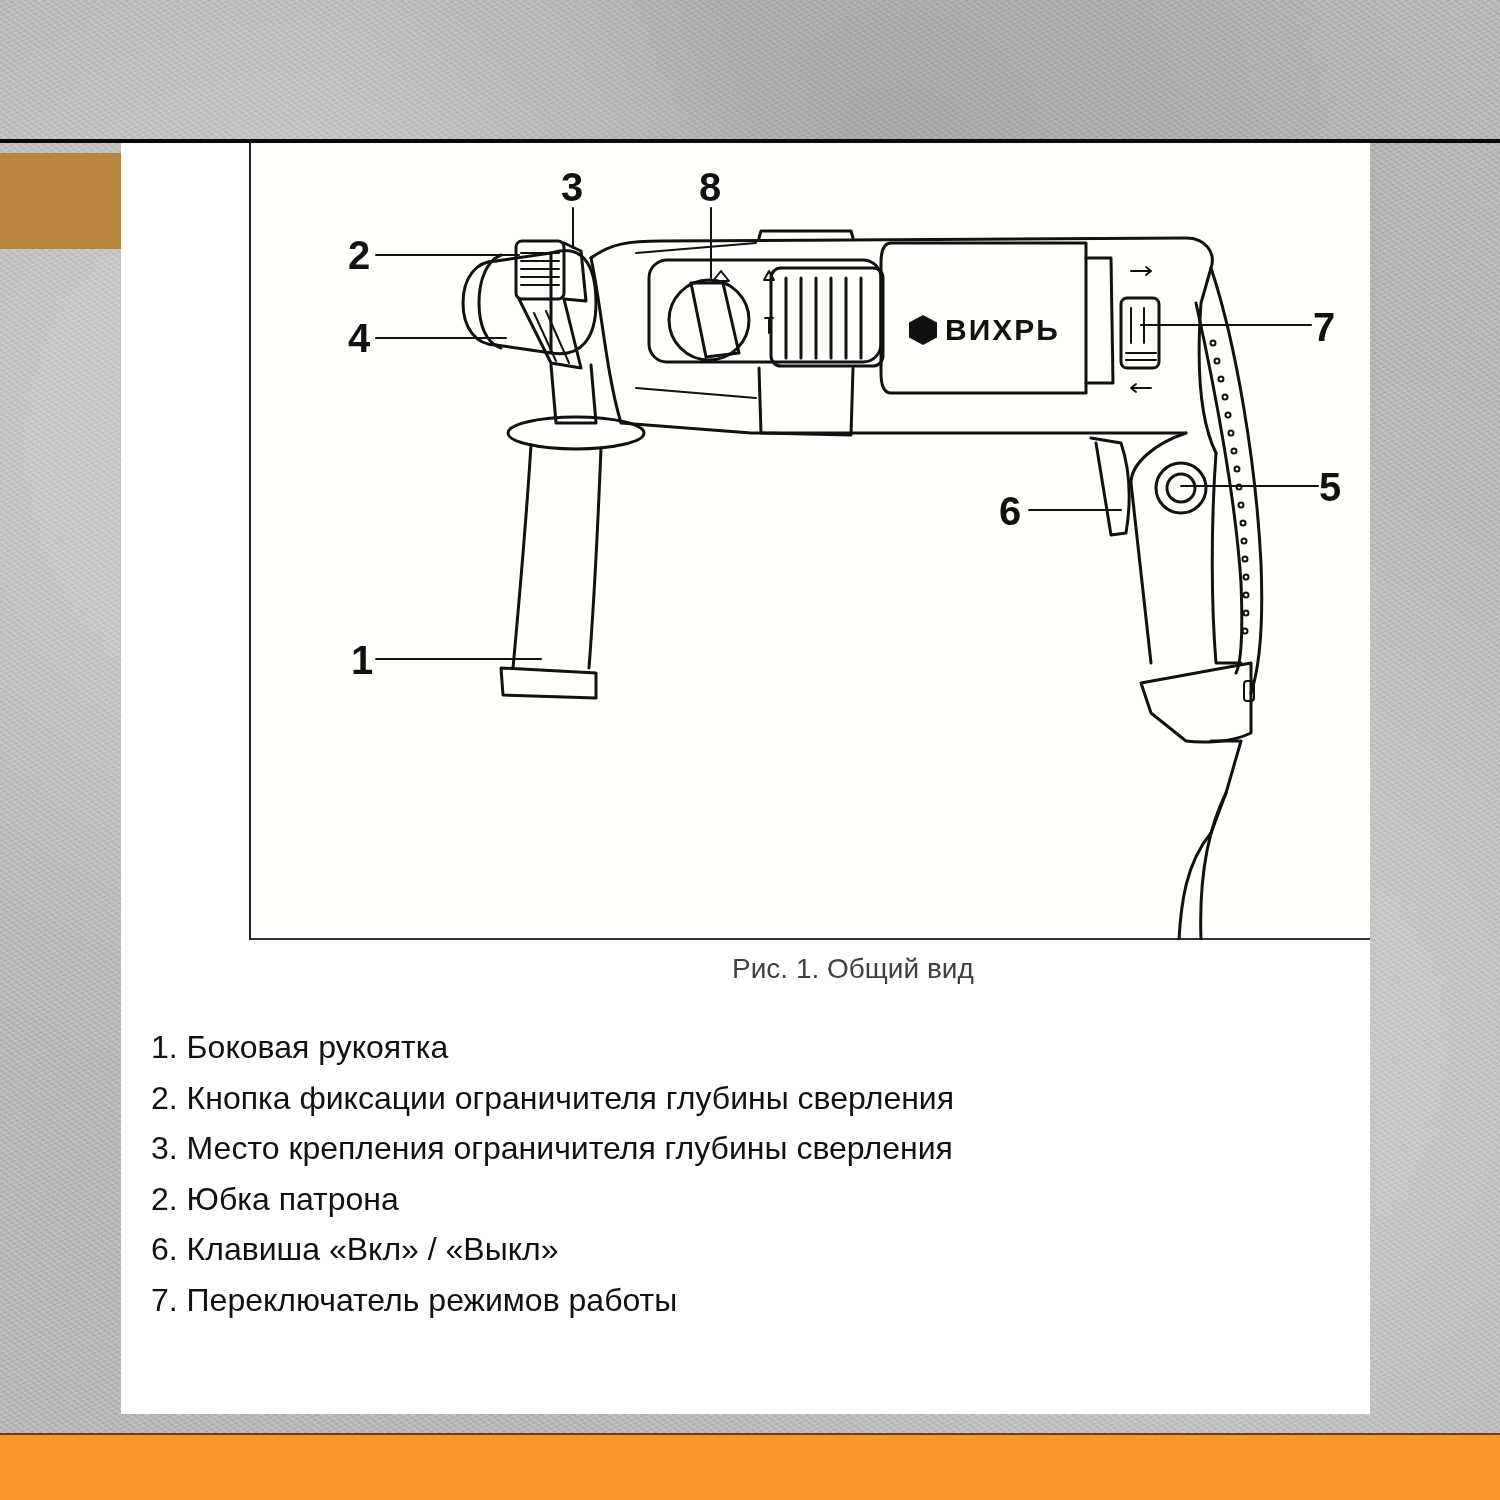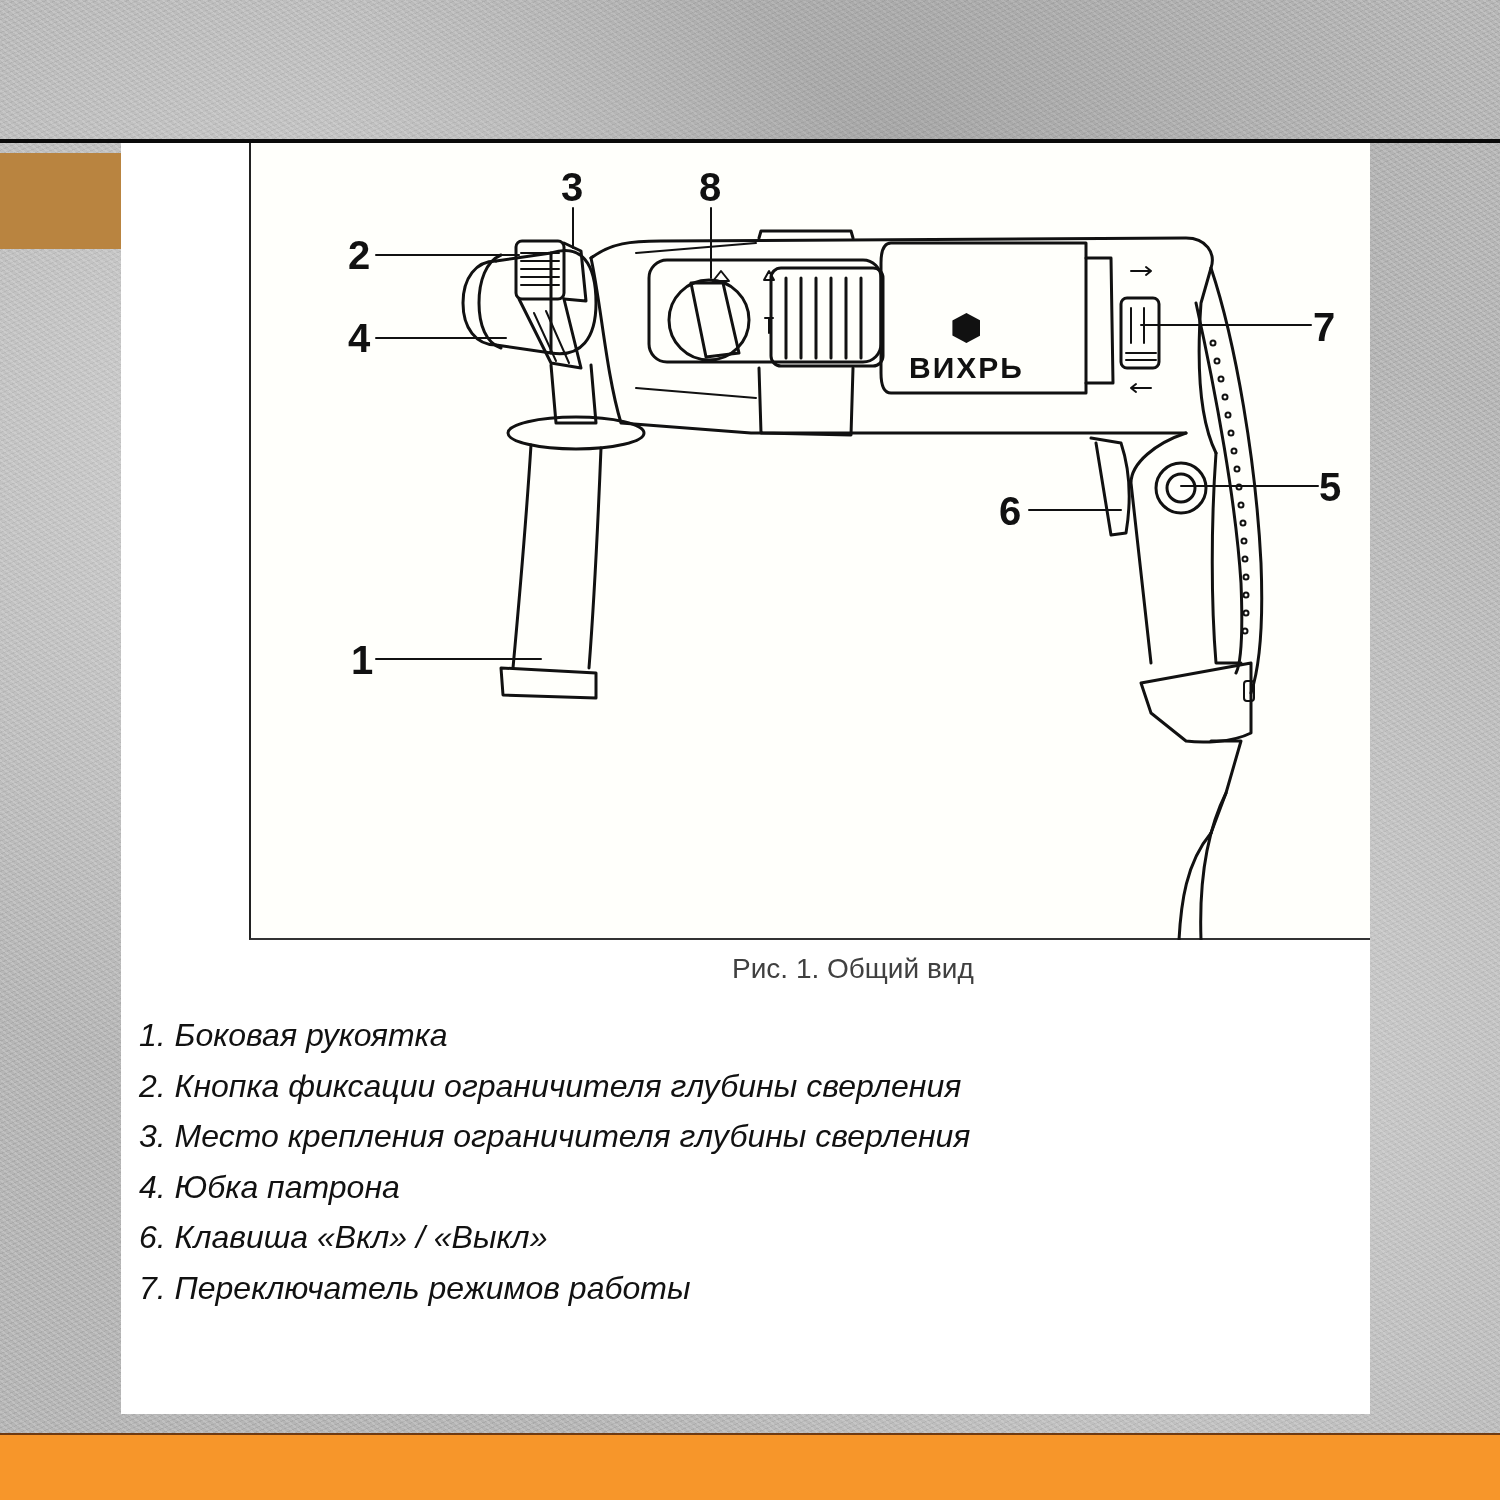--- a/index.html
+++ b/index.html
@@ -17,21 +17,21 @@
   .top-rule { position: absolute; left: 0; top: 139px; width: 1500px; height: 4px; background: #0a0a0a; }
   .accent-block { position: absolute; left: 0; top: 153px; width: 121px; height: 96px; background: #b98440; }
   .panel { position: absolute; left: 121px; top: 143px; width: 1249px; height: 1271px; background: #ffffff; }
   .figure-box {
     position: absolute; left: 128px; top: 0; width: 1121px; height: 797px;
     border-left: 2px solid #222; border-bottom: 2px solid #333; background: #fffffb; box-sizing: border-box;
   }
   .figure-box svg { position: absolute; left: 0; top: 0; }
   .callout { position: absolute; font-weight: bold; font-size: 40px; color: #111; line-height: 1; }
   .caption { position: absolute; left: 611px; top: 810px; font-size: 28px; color: #404040; }
-  .legend { position: absolute; left: 14px; top: 868px; margin: 4px; padding: 0; list-style: none; font-style: italic; }
+  .legend { position: absolute; left: 14px; top: 868px; margin: 16px; padding: 0; list-style: none; }
   .legend li { font-size: 32px; color: #111; height: 50.5px; line-height: 40px; white-space: nowrap; }
   .footer-band { position: absolute; left: 0; top: 1433px; width: 1500px; height: 67px; background: #f7962a; border-top: 2px solid #6e3a12; }
 </style>
 </head>
 <body>
 
 <div class="top-rule"></div>
 <div class="accent-block"></div>
 
 <div class="panel">
@@ -137,40 +137,40 @@
         <line x1="125" y1="195" x2="255" y2="195"></line>
         <line x1="322" y1="65" x2="322" y2="105"></line>
         <line x1="460" y1="65" x2="460" y2="135"></line>
         <line x1="890" y1="182" x2="1060" y2="182"></line>
         <line x1="930" y1="343" x2="1067" y2="343"></line>
         <line x1="778" y1="367" x2="870" y2="367"></line>
         <line x1="125" y1="516" x2="290" y2="516"></line>
       </g>
     </svg>
 
-    <div style="position:absolute; left:658px; top:170px; display:flex; align-items:center; gap:8px;flex-direction:column;">
+    <div style="position:absolute; left:658px; top:170px; display:flex; align-items:center; gap:8px;">
       <span style="display:inline-block; width:28px; height:30px; background:#111; clip-path:polygon(50% 0,100% 25%,100% 75%,50% 100%,0 75%,0 25%);"></span>
       <span style="font-weight:bold; font-size:30px; letter-spacing:2px; color:#111;">ВИХРЬ</span>
     </div>
 
     <span class="callout" style="left:97px; top:92px;">2</span>
     <span class="callout" style="left:97px; top:175px;">4</span>
     <span class="callout" style="left:310px; top:24px;">3</span>
     <span class="callout" style="left:448px; top:24px;">8</span>
     <span class="callout" style="left:1062px; top:164px;">7</span>
     <span class="callout" style="left:1068px; top:324px;">5</span>
     <span class="callout" style="left:748px; top:348px;">6</span>
     <span class="callout" style="left:100px; top:497px;">1</span>
   </div>
 
   <div class="caption">Рис. 1. Общий вид</div>
 
   <ul class="legend">
     <li>1. Боковая рукоятка</li>
     <li>2. Кнопка фиксации ограничителя глубины сверления</li>
     <li>3. Место крепления ограничителя глубины сверления</li>
-    <li>4. Юбка патрона</li>
+    <li>2. Юбка патрона</li>
     <li>6. Клавиша «Вкл» / «Выкл»</li>
     <li>7. Переключатель режимов работы</li>
   </ul>
 </div>
 
 <div class="footer-band"></div>
 
 </body></html>

